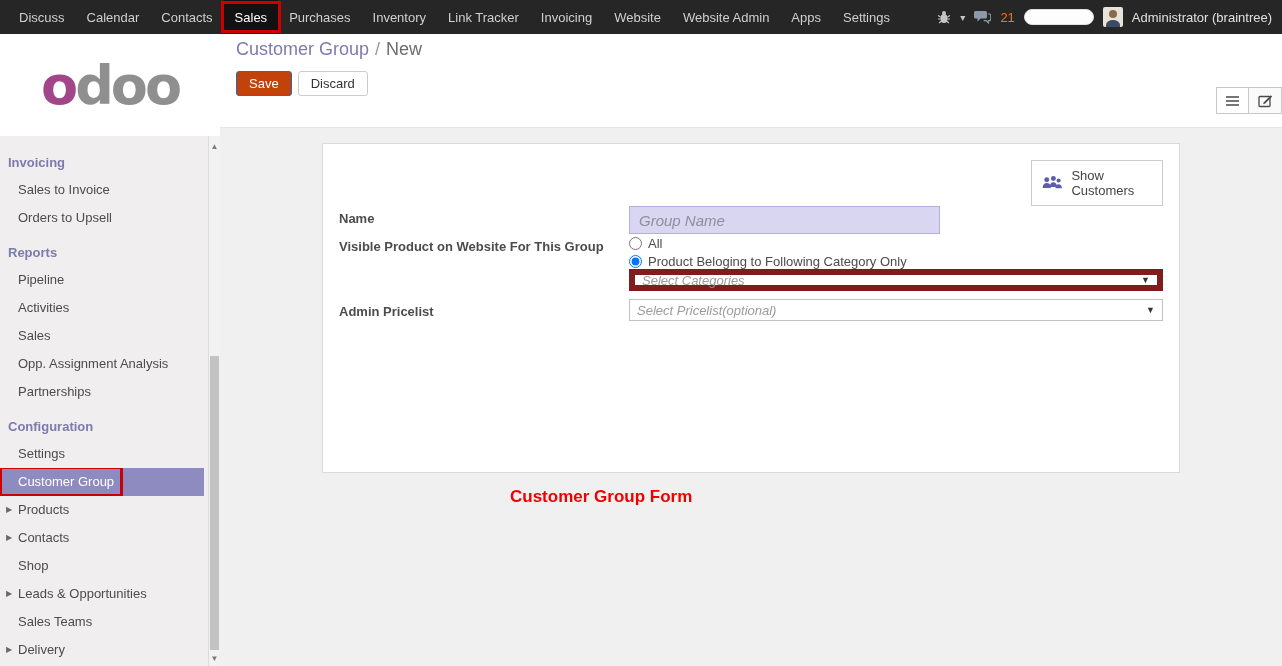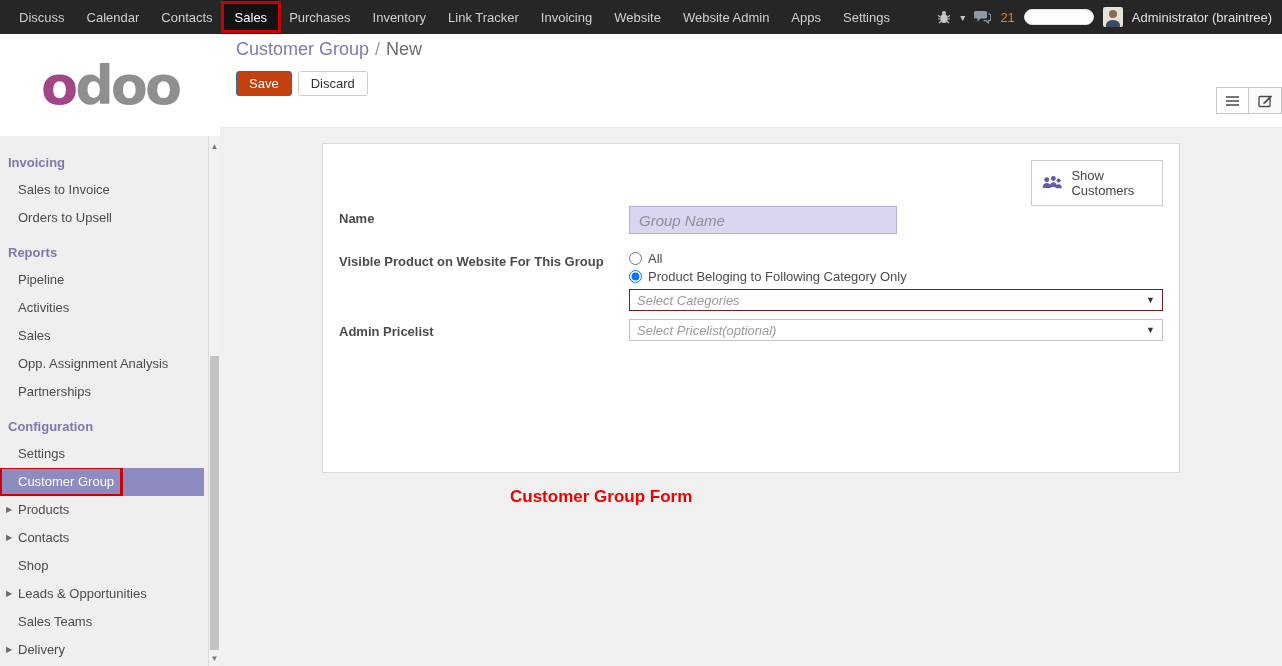--- a/index.html
+++ b/index.html
@@ -126,37 +126,37 @@
     padding:16px;
   }
   .show-customers {
     position:absolute; top:16px; right:16px; width:132px;
     display:flex; align-items:center; gap:9px;
     background:#fff; border:1px solid #ccc; padding:7px 9px;
     cursor:pointer; color:#444; text-align:left; font-size:13px;
   }
   .form-rows { margin-top:46px; width:824px; }
   .frow { display:grid; grid-template-columns:290px 1fr; align-items:start; }
-  .frow.r1 { margin-bottom:15px; }
-  .frow.r2 { margin-bottom:5px; }
+  .frow.r1 { }
+  .frow.r2 { }
   .frow.r3 { margin-bottom:8px; }
   .flabel { font-weight:bold; color:#4c4c4c; padding-top:5px; }
   .name-input {
-    width:268px; height:28px; background:#d8d6f0; border:1px solid #b3b0e0;
+    width:311px; height:28px; background:#d8d6f0; border:1px solid #b3b0e0;
     padding:3px 9px; font-size:15px; font-family:inherit; color:#333;
   }
   .name-input::placeholder { color:#8e8e9e; font-style:italic; opacity:1; }
   .radio-group { display:flex; flex-direction:column; gap:3px; padding-top:2px; }
   .radio-row { display:flex; align-items:center; gap:6px; cursor:pointer; color:#4c4c4c; }
   .radio-row input { margin:0; cursor:pointer; }
   .selectbox {
     height:22px; display:flex; align-items:center; justify-content:space-between;
     padding:0 7px; background:#fff; cursor:pointer; width:100%;
   }
-  .selectbox.focused { border:1px solid #7f1d1d;align-items:center; }
+  .selectbox.focused { border:6px solid #7f1d1d;align-items:center; }
   .selectbox.normal  { border:1px solid #c2c2c2; }
   .sel-placeholder { font-style:italic; color:#9b9b9b; }
   .sel-caret { font-size:9px; color:#333; }
 
   .caption {
     margin:14px 0 0 290px; width:max-content;
     color:#f20000; font-weight:bold; font-size:17px;
   }
 </style>
 </head>

